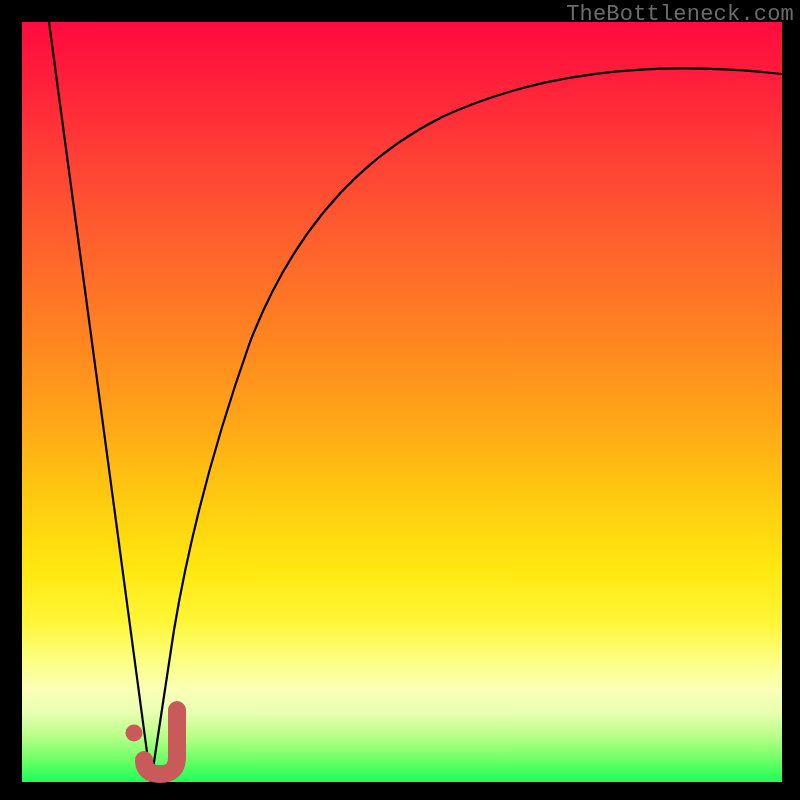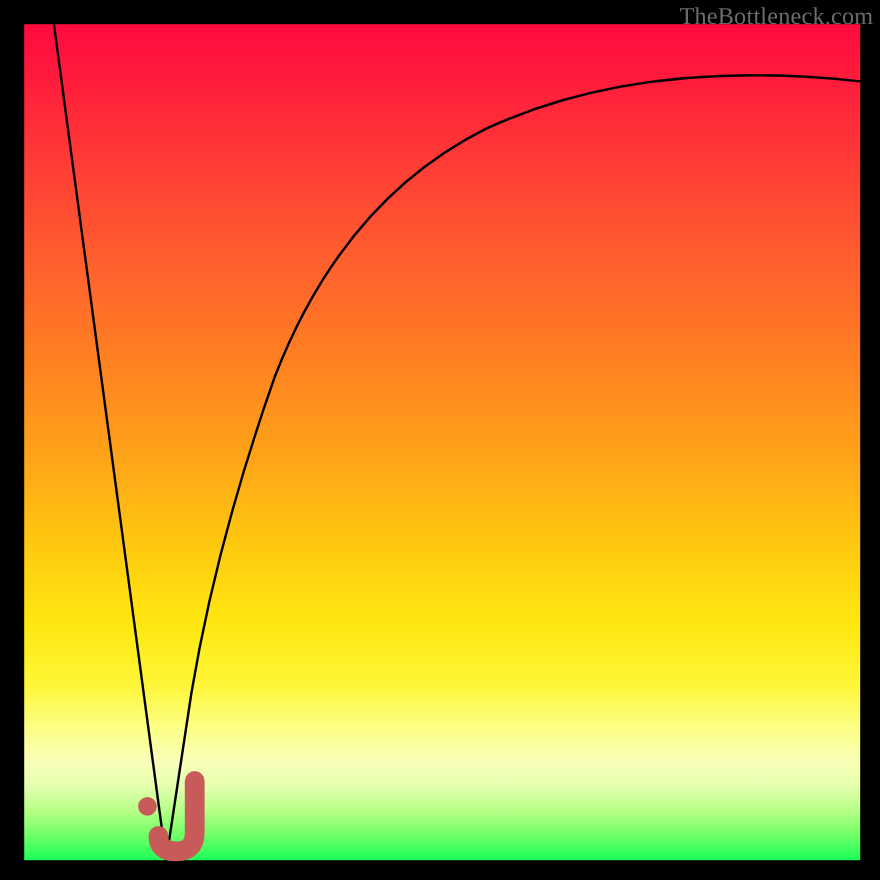--- a/index.html
+++ b/index.html
@@ -31,21 +31,21 @@
       #e6ffb0 91%,
       #b8ff88 94%,
       #70ff66 97%,
       #1cff58 100%
     );
   }
   .watermark {
     position: absolute;
     top: 2px;
     right: 6px;
-    font-family: Liberation Serif, serif;
+    font-family: Liberation Mono, monospace;
     font-size: 22px;
     color: #6c6c6c;
     font-weight: 500;
     letter-spacing: 0.2px;
   }
   svg.curves {
     position: absolute;
     left: 22px;
     top: 22px;
     width: 760px;

